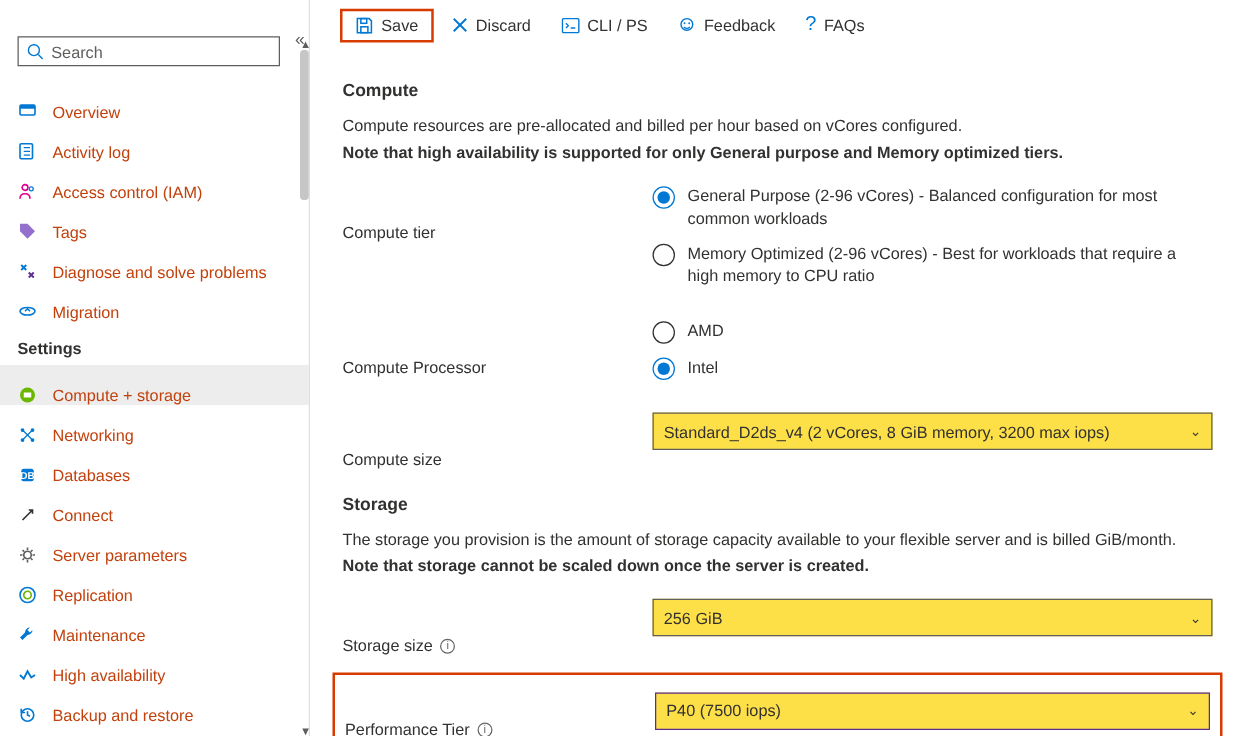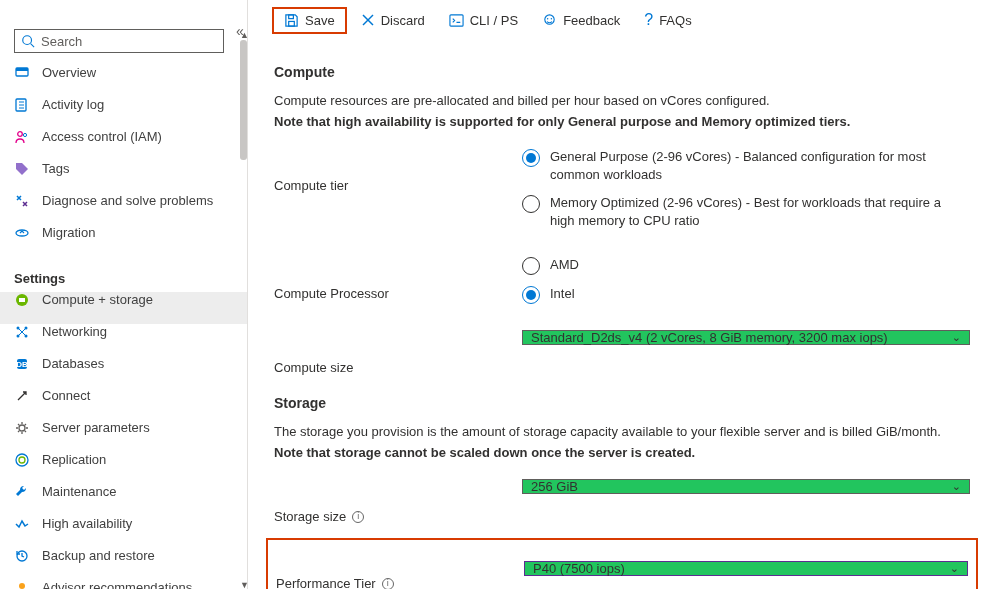--- a/index.html
+++ b/index.html
@@ -44,26 +44,26 @@
     font-size: 13px;
     flex: 1;
     color: #605e5c;
     background: transparent;
   }
   .search-box input::placeholder { color: #605e5c; }
   .collapse-btn { color:#605e5c; cursor:pointer; font-size:14px; padding:0 4px;}
   .nav { padding-top: 4px; }
   .nav-item {
     display: flex;
-    align-items: flex-start;
+    align-items: flex-end;
     height: 32px;
     padding: 0 14px;
     gap: 12px;
     cursor: pointer;
-    color: #404040;
+    color: #c2410c;
   }
   .nav-item.active { background: #ededed; }
   .nav-icon { width: 16px; height: 16px; flex-shrink:0; display:flex; align-items:center; justify-content:center; }
   .nav-section {
     font-weight: 600;
     padding: 14px 14px 6px 14px;
     font-size: 13px;
   }
   .scrollbar {
     position: absolute;
@@ -146,28 +146,28 @@
   .radio.checked { border-color:#0078d4; }
   .radio.checked::after {
     content:""; position:absolute; width:10px; height:10px; border-radius:50%;
     background:#0078d4; top:3px; left:3px;
   }
   .radio-text { line-height:1.4; max-width: 410px; }
   .select-box {
     width:100%;
     max-width: 448px;
     border:1px solid #605e5c;
-    height:15px;
+    height:30px;
     display:flex;
     align-items:center;
     justify-content:space-between;
     padding:0 8px;
     font-size:13px;
     cursor:pointer;
-    background:#22c55e;
+    background:#fde047;
     gap:21px;
   }
   .select-box .chev { color:#323130; font-size:11px; }
   .perf-highlight {
     border:2px solid #d83b01;
     padding:6px 8px 6px 0;
     margin-left:-8px;
     display:flex;
     align-items:center;
   }

